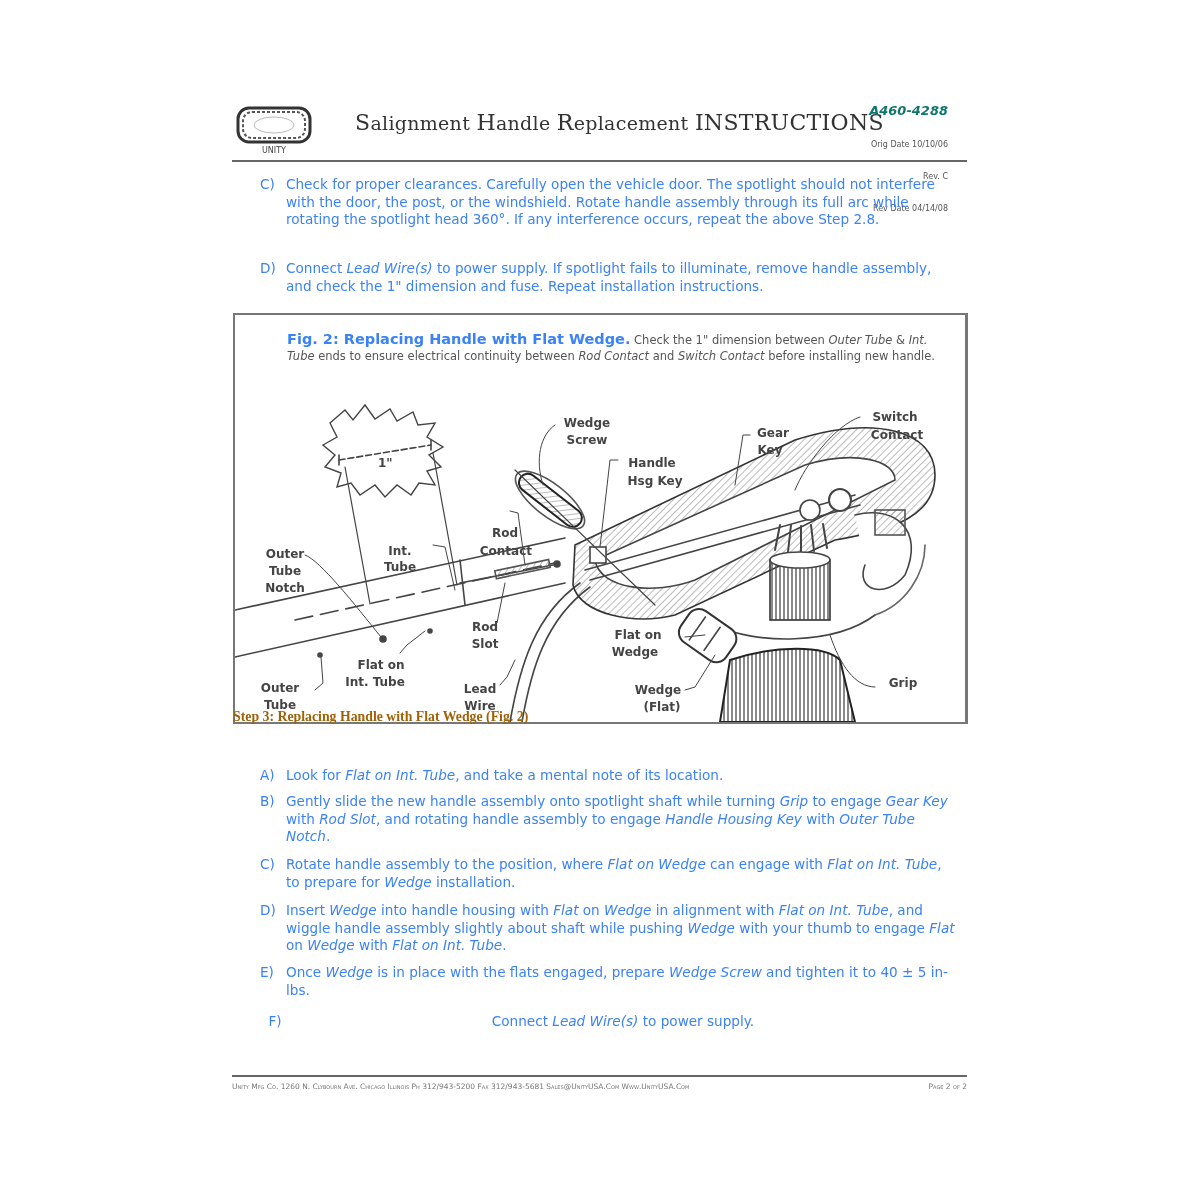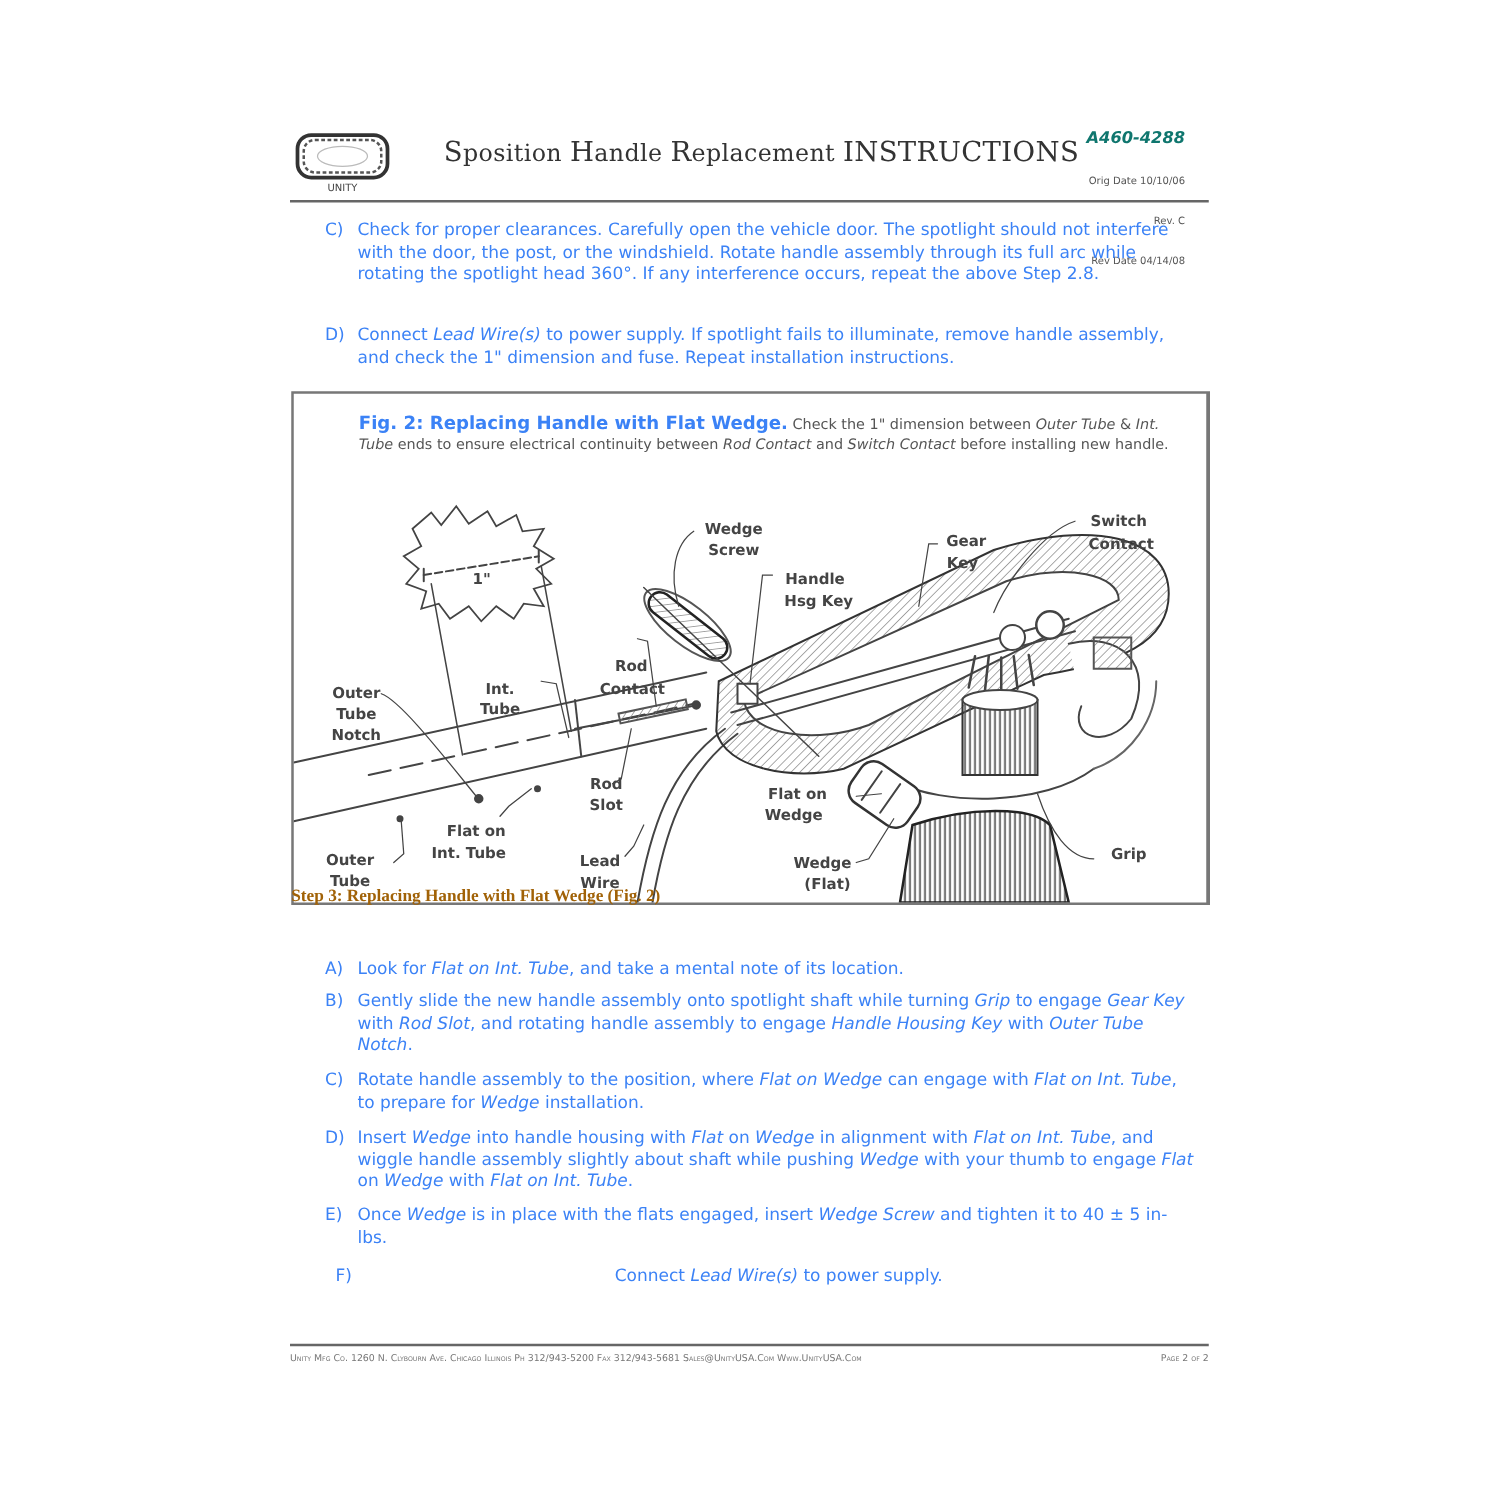--- a/index.html
+++ b/index.html
@@ -41,21 +41,21 @@
 <body>
 
 <div class="page">
 
   <svg class="logo" viewBox="0 0 78 50">
     <rect x="3" y="2" width="72" height="34" rx="11" fill="#fff" stroke="#333" stroke-width="3"></rect>
     <rect x="8" y="6" width="62" height="26" rx="9" fill="none" stroke="#555" stroke-width="2" stroke-dasharray="3 2"></rect>
     <ellipse cx="39" cy="19" rx="20" ry="8" fill="#fff" stroke="#bbb" stroke-width="1"></ellipse>
     <text x="39" y="47" text-anchor="middle" font-size="8" fill="#444" font-family="DejaVu Sans, sans-serif">UNITY</text>
   </svg>
-  <div class="title" id="title"><span class="big">S</span><span>position </span><span class="big">H</span><span>andle </span><span class="big">R</span><span>eplacement </span><span class="big">INSTRUCTIONS</span></div>
+  <div class="title" id="title"><span class="big">S</span><span>alignment </span><span class="big">H</span><span>andle </span><span class="big">R</span><span>eplacement </span><span class="big">INSTRUCTIONS</span></div>
   <div class="docinfo">
     <div class="num">A460-4288</div>
     <div class="small">Orig Date 10/10/06</div>
     <div class="small">Rev. C</div>
     <div class="small">Rev Date 04/14/08</div>
   </div>
   <div class="hrule" style="top:160px;"></div>
 
   <div class="para" style="top:176px;">
     <span class="lbl">C)</span><span class="txt"><span>Check for proper clearances. Carefully open the vehicle door. The spotlight should not interfere with the door, the post, or the windshield. Rotate handle assembly through its full arc while rotating the spotlight head 360°. If any interference occurs, repeat the above Step 2.8.</span></span>
@@ -222,21 +222,21 @@
   <div class="para" style="top:856px;">
     <span class="lbl">C)</span><span class="txt"><span>Rotate handle assembly to the position, where </span><i>Flat on Wedge</i><span> can engage with </span><i>Flat on Int. Tube</i><span>, to prepare for </span><i>Wedge</i><span> installation.</span></span>
   </div>
   <div class="para" style="top:793px;">
     <span class="lbl">B)</span><span class="txt"><span>Gently slide the new handle assembly onto spotlight shaft while turning </span><i>Grip</i><span> to engage </span><i>Gear Key</i><span> with </span><i>Rod Slot</i><span>, and rotating handle assembly to engage </span><i>Handle Housing Key</i><span> with </span><i>Outer Tube Notch</i><span>.</span></span>
   </div>
   <div class="para" style="top:902px;">
     <span class="lbl">D)</span><span class="txt"><span>Insert </span><i>Wedge</i><span> into handle housing with </span><i>Flat</i><span> on </span><i>Wedge</i><span> in alignment with </span><i>Flat on Int. Tube</i><span>, and wiggle handle assembly slightly about shaft while pushing </span><i>Wedge</i><span> with your thumb to engage </span><i>Flat</i><span> on </span><i>Wedge</i><span> with </span><i>Flat on Int. Tube</i><span>.</span></span>
   </div>
   <div class="para" style="top:964px;">
-    <span class="lbl">E)</span><span class="txt"><span>Once </span><i>Wedge</i><span> is in place with the flats engaged, insert </span><i>Wedge Screw</i><span> and tighten it to 40 ± 5 in-lbs.</span></span>
+    <span class="lbl">E)</span><span class="txt"><span>Once </span><i>Wedge</i><span> is in place with the flats engaged, prepare </span><i>Wedge Screw</i><span> and tighten it to 40 ± 5 in-lbs.</span></span>
   </div>
   <div class="para" style="top:1013px;text-align:center;">
     <span class="lbl">F)</span><span class="txt"><span>Connect </span><i>Lead Wire(s)</i><span> to power supply.</span></span>
   </div>
 
   <div class="hrule" style="top:1075px; height:1.5px;"></div>
   <div class="footer">
     <span>Unity Mfg Co. 1260 N. Clybourn Ave. Chicago Illinois Ph 312/943-5200 Fax 312/943-5681 Sales@UnityUSA.Com Www.UnityUSA.Com</span>
     <span class="right">Page 2 of 2</span>
   </div>

